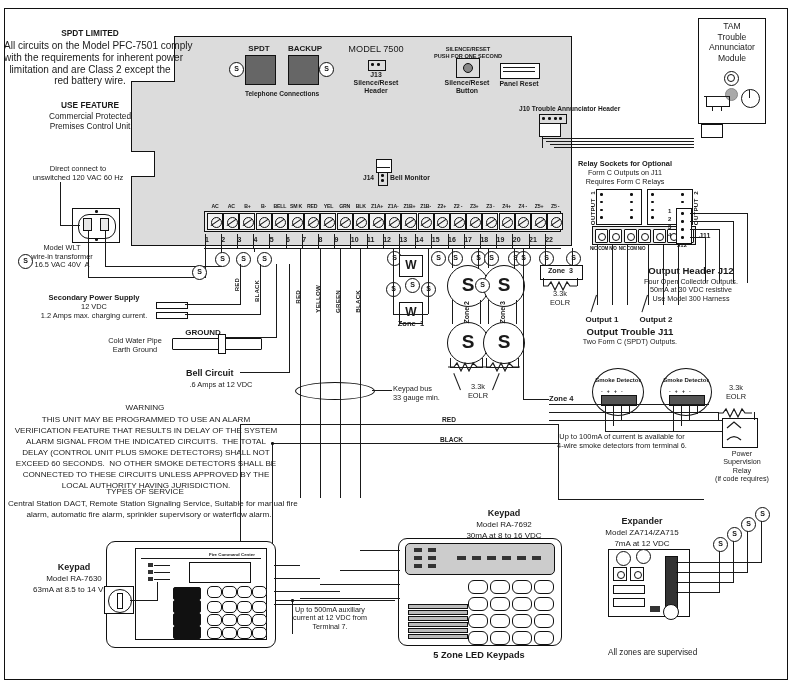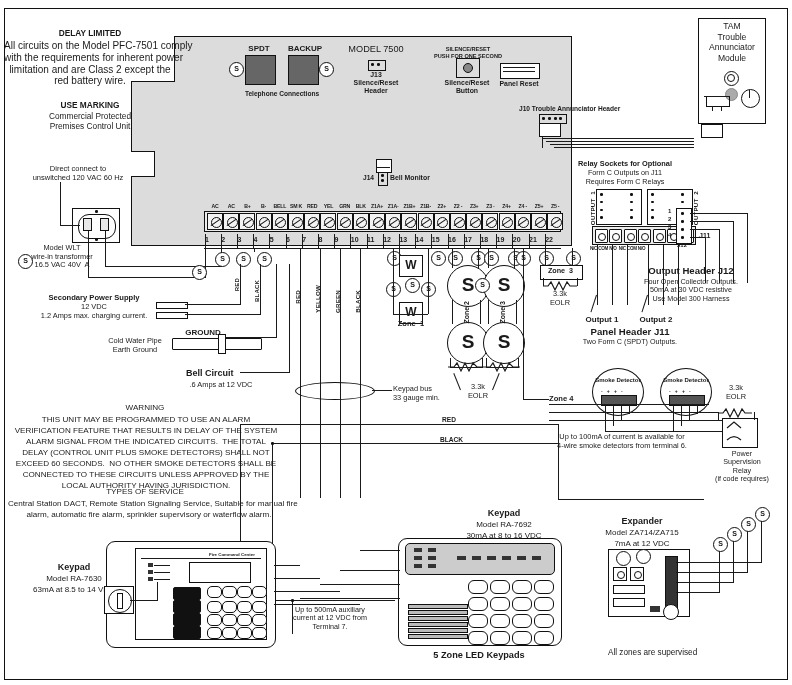--- a/index.html
+++ b/index.html
@@ -42,27 +42,27 @@
 <body>
 
 <div id="sheet">
   <div id="border"></div>
 
   <div class="panel" style="left:131px;top:36px;width:441px;height:210px;"></div>
 
   <div style="position:absolute;left:131px;top:36px;width:44px;height:46px;background:#fff;border-right:1px solid #111;border-bottom:1px solid #111;box-sizing:border-box;"></div>
   <div style="position:absolute;left:131px;top:151px;width:24px;height:26px;background:#fff;border-right:1px solid #111;border-bottom:1px solid #111;border-top:1px solid #111;box-sizing:border-box;"></div>
 
-  <div class="t ctr b" style="left:10px;top:29px;width:160px;font-size:8.3px;">DELAY LIMITED</div>
+  <div class="t ctr b" style="left:10px;top:29px;width:160px;font-size:8.3px;">SPDT LIMITED</div>
   <div class="t ctr" style="left:4px;top:40px;width:172px;font-size:10px;">All circuits on the Model PFC-7501 comply
 with the requirements for inherent power
 limitation and are Class 2 except the
 red battery wire.</div>
 
-  <div class="t ctr b" style="left:20px;top:101px;width:140px;font-size:8.3px;">USE MARKING</div>
+  <div class="t ctr b" style="left:20px;top:101px;width:140px;font-size:8.3px;">USE FEATURE</div>
   <div class="t ctr" style="left:14px;top:112px;width:152px;font-size:8.3px;">Commercial Protected
 Premises Control Unit</div>
 
   <div class="t ctr" style="left:8px;top:165px;width:140px;font-size:7.5px;">Direct connect to
 unswitched 120 VAC 60 Hz</div>
 
   <div class="box" style="left:72px;top:208px;width:48px;height:35px;"></div>
   <div style="position:absolute;left:78px;top:214px;width:36px;height:23px;border:1.3px solid #111;border-radius:11px;background:#fff;"></div>
   <div class="box" style="left:83px;top:218px;width:9px;height:13px;background:#e8e8e8;"></div>
   <div class="box" style="left:100px;top:218px;width:9px;height:13px;background:#e8e8e8;"></div>
@@ -402,21 +402,21 @@
   <div class="ln v" style="left:612px;top:245px;height:60px;"></div>
   <div class="ln v" style="left:627px;top:245px;height:60px;"></div>
   <div class="ln v" style="left:648px;top:245px;height:60px;"></div>
   <div class="ln v" style="left:663px;top:245px;height:60px;"></div>
   <div class="ln v" style="left:678px;top:245px;height:60px;"></div>
   <div style="position:absolute;left:596px;top:295px;width:1px;height:18px;background:#1a1a1a;transform:rotate(18deg);transform-origin:top;"></div>
   <div style="position:absolute;left:647px;top:295px;width:1px;height:18px;background:#1a1a1a;transform:rotate(18deg);transform-origin:top;"></div>
 
   <div class="t ctr b" style="left:576px;top:315px;width:52px;font-size:8px;">Output 1</div>
   <div class="t ctr b" style="left:630px;top:315px;width:52px;font-size:8px;">Output 2</div>
-  <div class="t ctr b" style="left:556px;top:326px;width:148px;font-size:9.6px;">Panel Header J11</div>
+  <div class="t ctr b" style="left:556px;top:326px;width:148px;font-size:9.6px;">Output Trouble J11</div>
   <div class="t ctr" style="left:556px;top:338px;width:148px;font-size:7.2px;">Two Form C (SPDT) Outputs.</div>
 
   <div class="t ctr b" style="left:616px;top:265px;width:150px;font-size:9.6px;">Output Header J12</div>
   <div class="t ctr" style="left:612px;top:278px;width:158px;font-size:7.2px;">Four Open Collector Outputs.
 50mA at 30 VDC resistive
 Use Model 300 Harness</div>
 
   <div class="sc" style="left:387px;top:251px;">S</div>
   <div class="sc" style="left:431px;top:251px;">S</div>
   <div class="wbox" style="left:399px;top:255px;">W</div>

